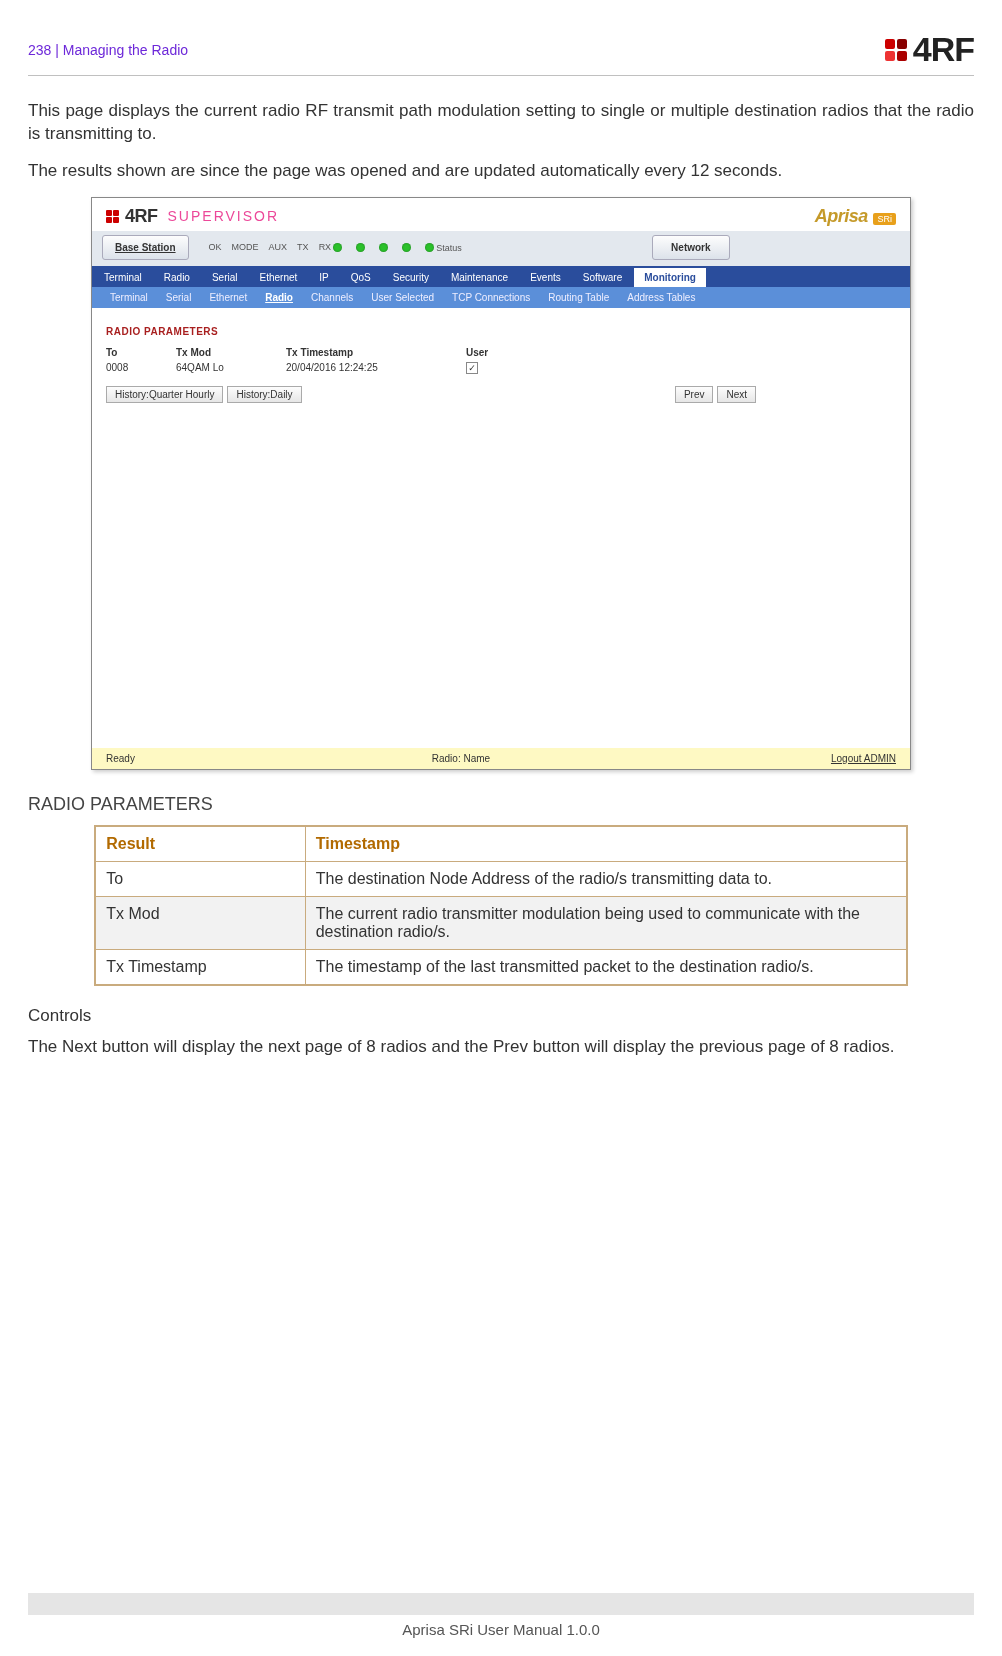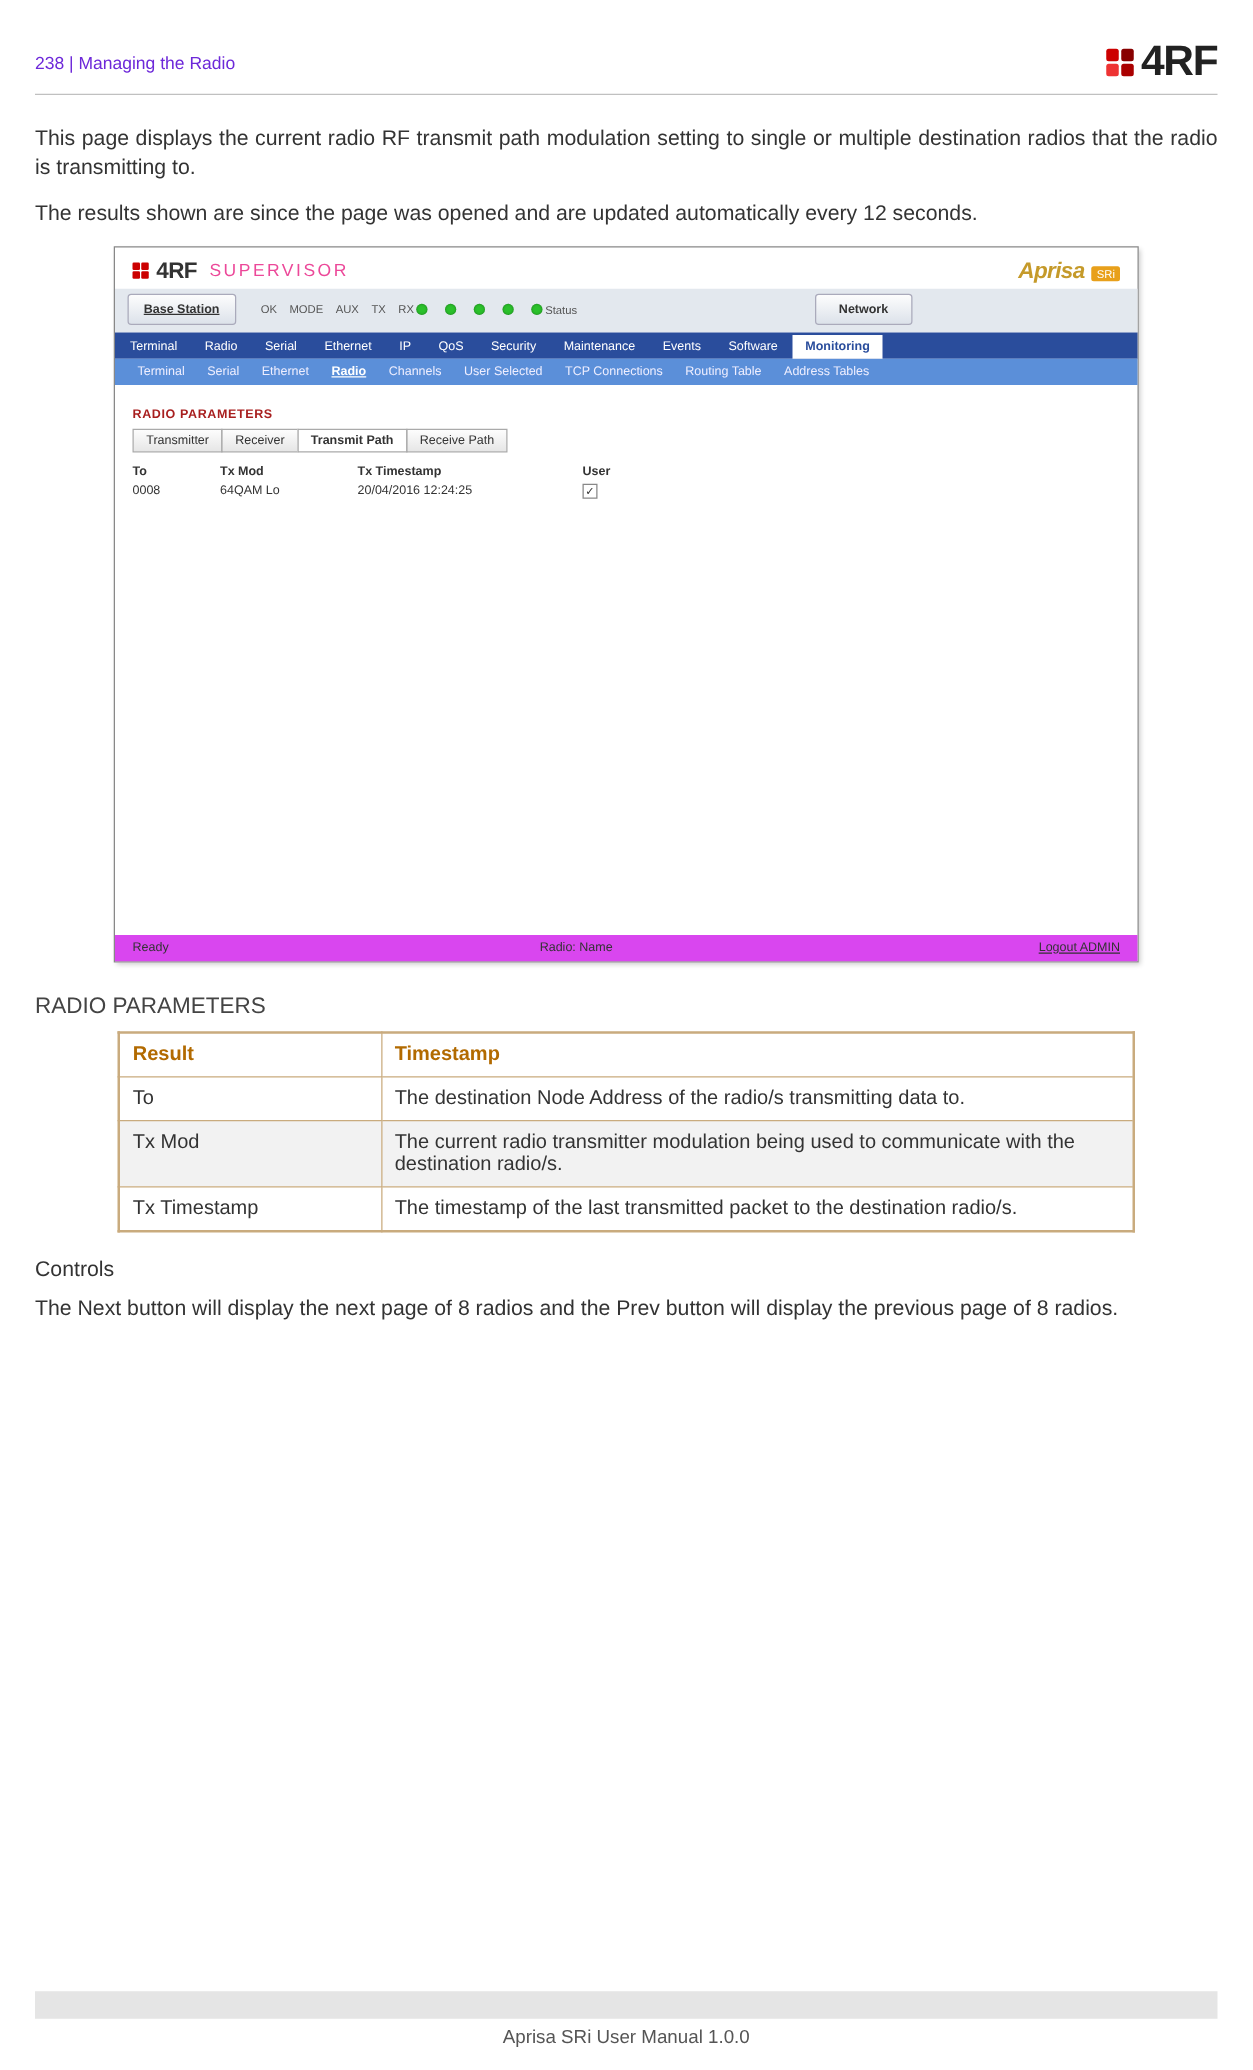--- a/index.html
+++ b/index.html
@@ -87,21 +87,21 @@
   .subtabs .st.active { background:#fff; font-weight:700; }
 
   .grid-head, .grid-row { display:grid; grid-template-columns: 70px 110px 180px 60px; align-items:center; }
   .grid-head { margin-top:10px; font-weight:700; font-size:10px; }
   .grid-row { font-size:10px; padding:4px 0; }
   .chk { width:12px; height:12px; border:1px solid #888; display:inline-flex; align-items:center; justify-content:center; font-size:9px; color:#333; }
 
   .hist-row { display:flex; gap:4px; margin-top:8px; align-items:center; justify-content:space-between; width:650px;}
   .smallbtn { border:1px solid #aaa; background:linear-gradient(#fdfdfd,#e6e6e6); padding:2px 8px; font-size:10px; }
 
-  .app-footer { background:#d946ef; display:flex; justify-content:space-between; padding:5px 14px; font-size:10px; margin-top:140px;}
+  .app-footer { background:#fef9c3; display:flex; justify-content:space-between; padding:5px 14px; font-size:10px; margin-top:140px;}
   .app-footer .lo { text-decoration:underline;padding-left:44px; }
 
   .section-heading { font-size:18px; color:#444; margin: 18px 0 10px 0; }
 
   table.params {
     width: 86%;
     margin: 0 auto;
     border-collapse: collapse;
     border: 2px solid #c9ab7e;
   }
@@ -209,40 +209,44 @@
       <div class="t active">Radio</div>
       <div class="t">Channels</div>
       <div class="t">User Selected</div>
       <div class="t">TCP Connections</div>
       <div class="t">Routing Table</div>
       <div class="t">Address Tables</div>
     </div>
 
     <div class="app-body">
       <div class="panel-title">RADIO PARAMETERS</div>
-      <div class="subtabs">
-        <div class="st">Transmitter</div>
-        <div class="st">Receiver</div>
-        <div class="st active">Transmit Path</div>
-        <div class="st">Receive Path</div>
-      </div>
 
       <div class="grid-head">
         <div>To</div>
         <div>Tx Mod</div>
         <div>Tx Timestamp</div>
         <div>User</div>
       </div>
       <div class="grid-row">
         <div>0008</div>
         <div>64QAM Lo</div>
         <div>20/04/2016 12:24:25</div>
         <div><span class="chk">✓</span></div>
       </div>
 
+      <div class="hist-row">
+        <div style="display:flex; gap:4px;">
+          <div class="smallbtn">History:Quarter Hourly</div>
+          <div class="smallbtn">History:Daily</div>
+        </div>
+        <div style="display:flex; gap:4px;">
+          <div class="smallbtn">Prev</div>
+          <div class="smallbtn">Next</div>
+        </div>
+      </div>
     </div>
 
     <div class="app-footer">
       <span>Ready</span>
       <span>Radio: Name</span>
       <span class="lo">Logout ADMIN</span>
     </div>
   </div>
 </div>
 

